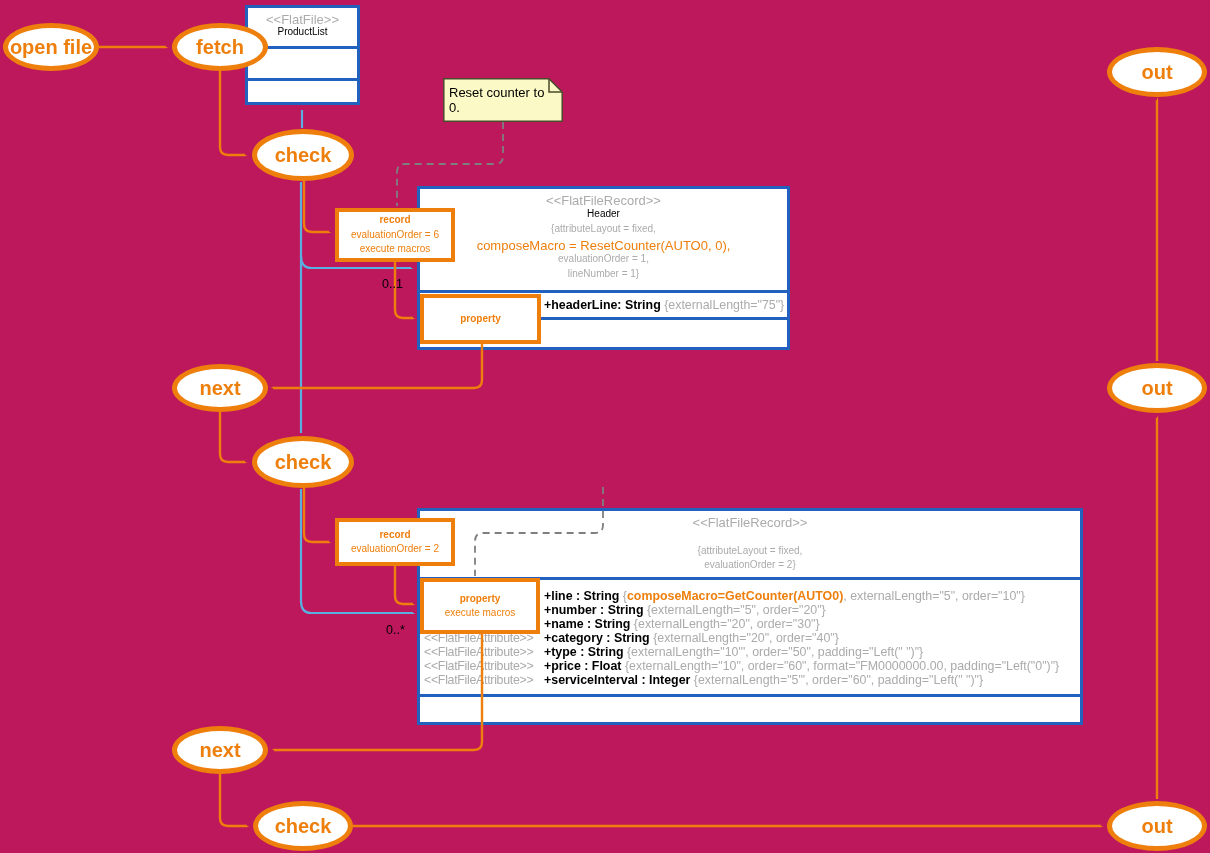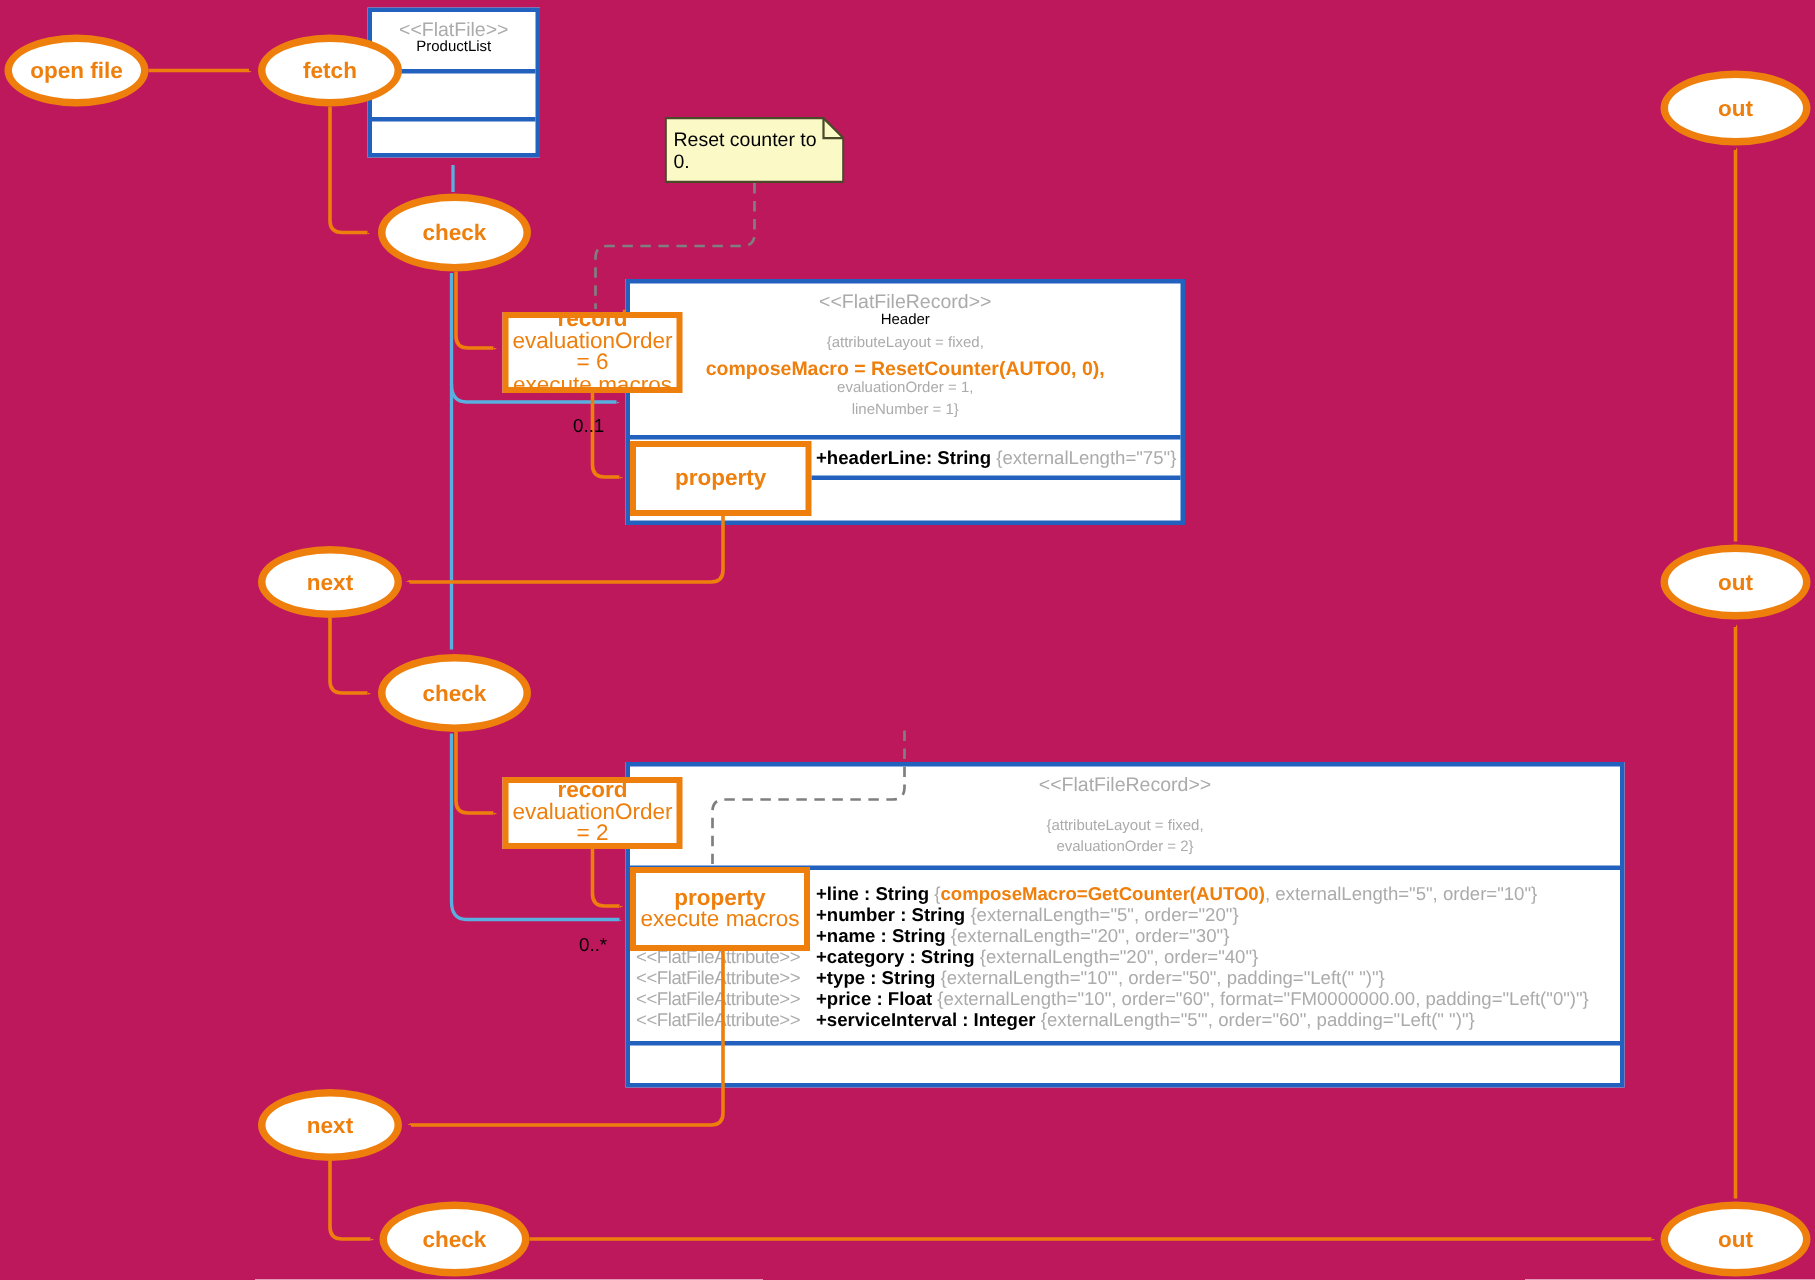--- a/index.html
+++ b/index.html
@@ -2,43 +2,43 @@
 <html><head>
 <meta charset="utf-8">
 <style>
   html,body{margin:0;padding:0;background:#fff;}
   #stage{position:relative;width:1210px;height:853px;background:#be185d;overflow:hidden;
          font-family:"Liberation Sans",sans-serif;}
 
   
   .node{position:absolute;box-sizing:border-box;border:5px solid #EE7F0D;border-radius:50%;
         background:#fff;display:flex;align-items:center;justify-content:center;z-index:3;}
-  .node span{color:#EE7F0D;font-weight:bold;font-size:15px;}
+  .node span{color:#EE7F0D;font-weight:bold;font-size:20px;}
 
   
   .class-box{position:absolute;box-sizing:border-box;border:3px solid #2261BE;background:#fff;z-index:1;}
   .divider{position:absolute;left:0;right:0;height:0;border-top:3px solid #2261BE;}
   .ctr{position:absolute;left:0;right:0;text-align:center;}
   .stereo{color:#ABABAB;font-size:13px;}
   .cname{color:#000;font-weight:normal;font-size:10px;}
   .tagline{color:#ABABAB;font-size:10px;}
-  .macroline{color:#EE7F0D;font-weight:bold;font-size:13px;}
+  .macroline{color:#EE7F0D;font-weight:normal;font-size:13px;}
 
   
   .attr-row{position:absolute;left:4px;right:2px;display:flex;align-items:center;
             white-space:pre;font-size:12.4px;color:#000;}
   .attr-row .st{flex:none;display:inline-block;width:120px;color:#ABABAB;letter-spacing:-0.3px;}
   .attr-row .nm{font-weight:bold;color:#000;}
   .attr-row .tg{color:#ABABAB;}
   .attr-row .mc{color:#EE7F0D;font-weight:bold;}
 
   
   .action{position:absolute;box-sizing:border-box;border:4.5px solid #EE7F0D;background:#fff;
           display:flex;flex-direction:column;align-items:center;justify-content:center;
-          z-index:3;color:#EE7F0D;font-size:15px;line-height:14.5px;text-align:center;}
+          z-index:3;color:#EE7F0D;font-size:10px;line-height:14.5px;text-align:center;}
   .action .b{font-weight:bold;}
 
   
   .note{position:absolute;z-index:3;}
   .note svg{position:absolute;left:0;top:0;}
   .note .txt{position:absolute;inset:0;display:flex;align-items:center;justify-content:center;
              font-size:13px;color:#000;padding:0 6px;}
 
   
   .mult{position:absolute;z-index:5;font-size:12.5px;color:#000;}

